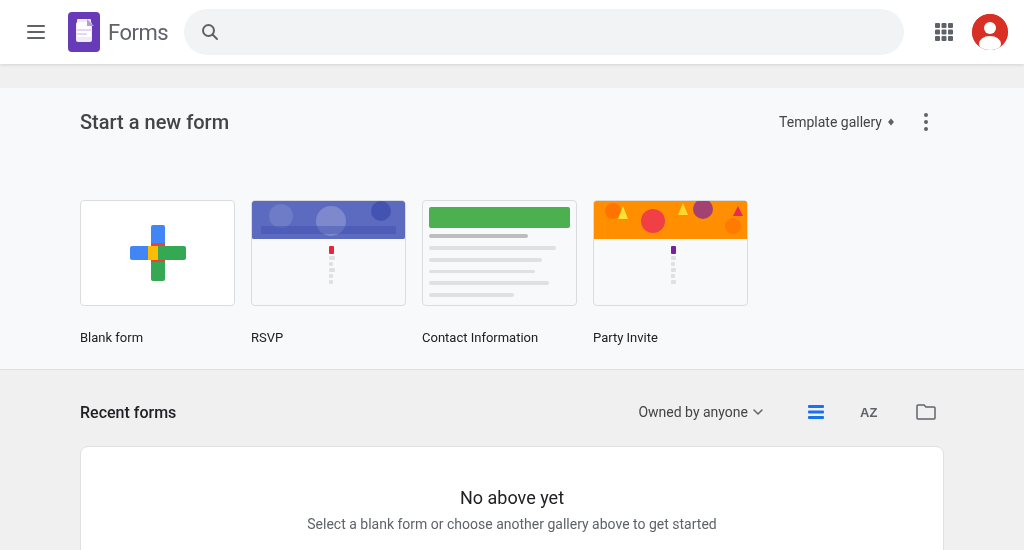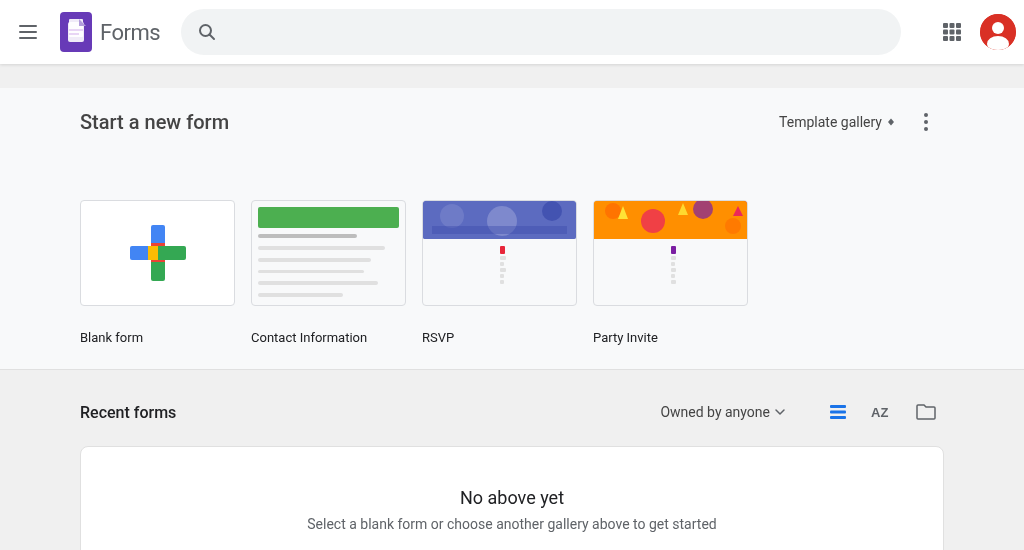--- a/index.html
+++ b/index.html
@@ -10,21 +10,21 @@
       height: 550px;
       overflow: hidden;
     }
 
     
     .topbar {
       background: #fff;
       height: 64px;
       display: flex;
       align-items: center;
-      padding: 0 8px;
+      padding: 0 16px;
       gap: 12px;
       box-shadow: 0 1px 3px rgba(0,0,0,0.12);
       position: relative;
       z-index: 10;
     }
     .hamburger-btn {
       width: 40px; height: 40px;
       border-radius: 50%;
       border: none;
       background: transparent;
@@ -278,21 +278,21 @@
       font-weight: 500;
       color: #202124;
     }
     .owned-by-btn {
       display: flex; align-items: center; gap: 2px;
       background: transparent; border: none; cursor: pointer;
       font-size: 14px; color: #444; font-family: inherit;
       margin-left: auto;
     }
     .view-icons {
-      display: flex; gap: 8px; margin-left: 12px;
+      display: flex; gap: 19px; margin-left: 12px;
     }
     .view-icon-btn {
       width: 36px; height: 36px;
       border-radius: 4px; border: none; background: transparent;
       cursor: pointer; color: #5f6368;
       display: flex; align-items: center; justify-content: center;
     }
     .view-icon-btn.active { color: #1a73e8; }
 
     
@@ -402,53 +402,53 @@
         <div class="card-thumb blank-thumb">
           <div class="google-plus">
             <div class="plus-v"></div>
             <div class="plus-h"></div>
           </div>
         </div>
         <span class="card-label">Blank form</span>
       </div>
 
       <div class="template-card">
-        <div class="card-thumb contact-thumb" style="padding:6px; flex-direction:column; gap:4px; align-items:stretch; justify-content:flex-start;">
-          <div class="contact-header-bar"></div>
-          <div style="height:5px; background:#bdbdbd; border-radius:2px; width:70%; margin: 2px 0;"></div>
-          <div style="height:5px; background:#e0e0e0; border-radius:2px; width:90%; margin: 2px 0;"></div>
-          <div style="height:5px; background:#e0e0e0; border-radius:2px; width:80%; margin: 2px 0;"></div>
-          <div style="height:5px; background:#e0e0e0; border-radius:2px; width:75%; margin: 2px 0;"></div>
-          <div style="height:5px; background:#e0e0e0; border-radius:2px; width:85%; margin: 2px 0;"></div>
-          <div style="height:5px; background:#e0e0e0; border-radius:2px; width:60%; margin: 2px 0;"></div>
-        </div>
-        <span class="card-label">Contact Information</span>
-      </div>
-
-      <div class="template-card">
         <div class="card-thumb rsvp-thumb" style="padding:0; flex-direction:column; justify-content:flex-start;">
           <div class="rsvp-img-placeholder">
             <svg width="100%" height="38" viewBox="0 0 155 38" preserveAspectRatio="xMidYMid slice">
               <rect width="155" height="38" fill="#5c6bc0"></rect>
               <circle cx="30" cy="15" r="12" fill="#7986cb" opacity="0.6"></circle>
               <circle cx="80" cy="20" r="15" fill="#9fa8da" opacity="0.5"></circle>
               <circle cx="130" cy="10" r="10" fill="#3949ab" opacity="0.7"></circle>
               <rect x="10" y="25" width="135" height="8" fill="#3949ab" opacity="0.4"></rect>
             </svg>
           </div>
           <div style="padding: 4px 6px;">
             <div class="rsvp-title-bar"></div>
             <div class="rsvp-line w80"></div>
             <div class="rsvp-line w60"></div>
             <div class="rsvp-line w80"></div>
             <div class="rsvp-line w50"></div>
             <div class="rsvp-line w60"></div>
           </div>
         </div>
         <span class="card-label">RSVP</span>
+      </div>
+
+      <div class="template-card">
+        <div class="card-thumb contact-thumb" style="padding:6px; flex-direction:column; gap:4px; align-items:stretch; justify-content:flex-start;">
+          <div class="contact-header-bar"></div>
+          <div style="height:5px; background:#bdbdbd; border-radius:2px; width:70%; margin: 2px 0;"></div>
+          <div style="height:5px; background:#e0e0e0; border-radius:2px; width:90%; margin: 2px 0;"></div>
+          <div style="height:5px; background:#e0e0e0; border-radius:2px; width:80%; margin: 2px 0;"></div>
+          <div style="height:5px; background:#e0e0e0; border-radius:2px; width:75%; margin: 2px 0;"></div>
+          <div style="height:5px; background:#e0e0e0; border-radius:2px; width:85%; margin: 2px 0;"></div>
+          <div style="height:5px; background:#e0e0e0; border-radius:2px; width:60%; margin: 2px 0;"></div>
+        </div>
+        <span class="card-label">Contact Information</span>
       </div>
 
       <div class="template-card">
         <div class="card-thumb party-thumb" style="padding:0; flex-direction:column; justify-content:flex-start;">
           <div class="party-img-placeholder">
             <svg width="100%" height="38" viewBox="0 0 155 38" preserveAspectRatio="xMidYMid slice">
               <rect width="155" height="38" fill="#ff8f00"></rect>
               <circle cx="20" cy="10" r="8" fill="#ff6d00" opacity="0.8"></circle>
               <circle cx="60" cy="20" r="12" fill="#e91e63" opacity="0.7"></circle>
               <circle cx="110" cy="8" r="10" fill="#7b1fa2" opacity="0.7"></circle>

